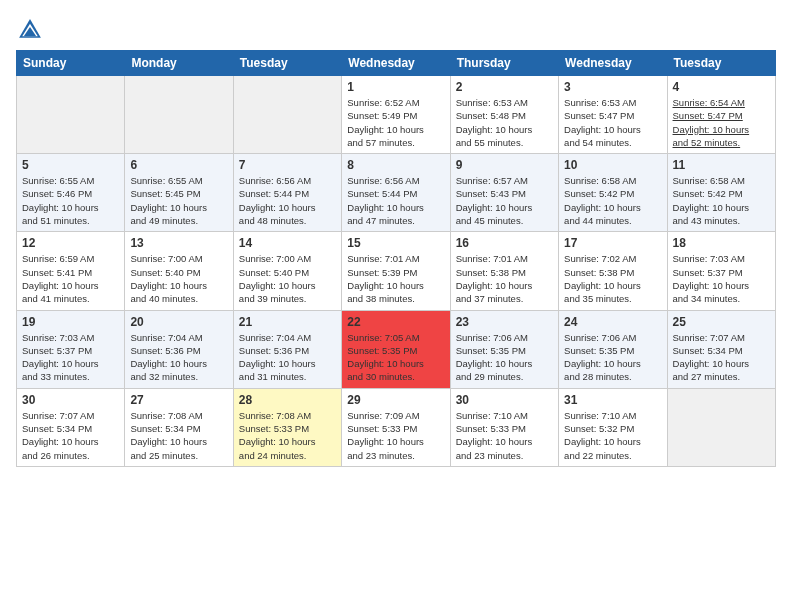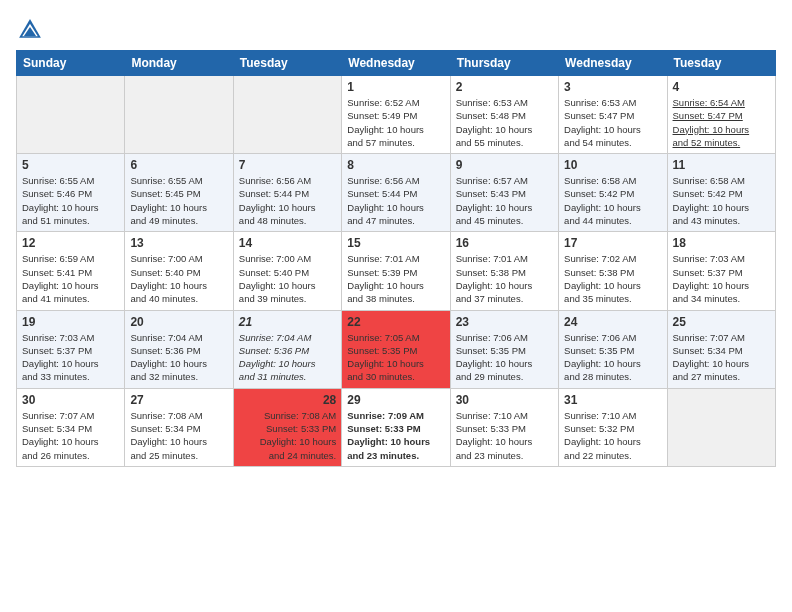--- a/index.html
+++ b/index.html
@@ -266,21 +266,21 @@
 Daylight: 10 hours
 and 33 minutes.</div>
         </td>
         <td style="background: rgb(240, 244, 250);">
           <span class="day-number">20</span>
           <div class="day-info" style="white-space: pre-line;">Sunrise: 7:04 AM
 Sunset: 5:36 PM
 Daylight: 10 hours
 and 32 minutes.</div>
         </td>
-        <td style="background: rgb(240, 244, 250); font-style: italic;">
+        <td style="background: rgb(240, 244, 250);">
           <span class="day-number">21</span>
           <div class="day-info" style="white-space: pre-line;">Sunrise: 7:04 AM
 Sunset: 5:36 PM
 Daylight: 10 hours
 and 31 minutes.</div>
         </td>
         <td style="background: #ef4444;">
           <span class="day-number">22</span>
           <div class="day-info" style="white-space: pre-line;">Sunrise: 7:05 AM
 Sunset: 5:35 PM
@@ -317,30 +317,30 @@
 Daylight: 10 hours
 and 26 minutes.</div>
         </td>
         <td style="background: rgb(255, 255, 255);">
           <span class="day-number">27</span>
           <div class="day-info" style="white-space: pre-line;">Sunrise: 7:08 AM
 Sunset: 5:34 PM
 Daylight: 10 hours
 and 25 minutes.</div>
         </td>
-        <td style="background: #ef4444; text-align: right;">
+        <td style="background: #fef9c3;">
           <span class="day-number">28</span>
           <div class="day-info" style="white-space: pre-line;">Sunrise: 7:08 AM
 Sunset: 5:33 PM
 Daylight: 10 hours
 and 24 minutes.</div>
         </td>
         <td style="background: rgb(255, 255, 255);">
           <span class="day-number">29</span>
-          <div class="day-info" style="white-space: pre-line; font-weight: bold;">Sunrise: 7:09 AM
+          <div class="day-info" style="white-space: pre-line;">Sunrise: 7:09 AM
 Sunset: 5:33 PM
 Daylight: 10 hours
 and 23 minutes.</div>
         </td>
         <td style="background: rgb(255, 255, 255);">
           <span class="day-number">30</span>
           <div class="day-info" style="white-space: pre-line;">Sunrise: 7:10 AM
 Sunset: 5:33 PM
 Daylight: 10 hours
 and 23 minutes.</div>

